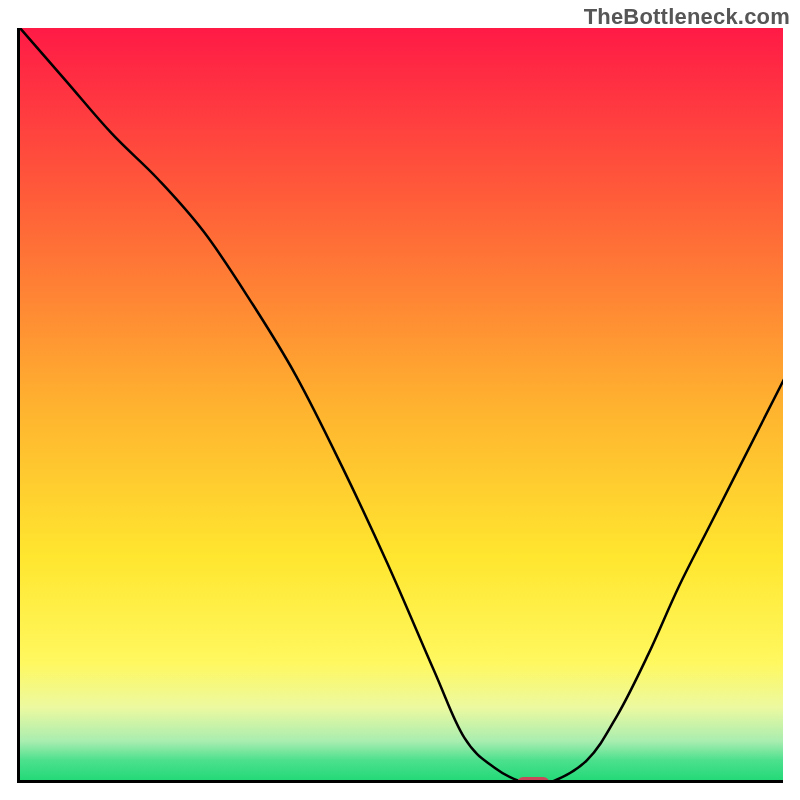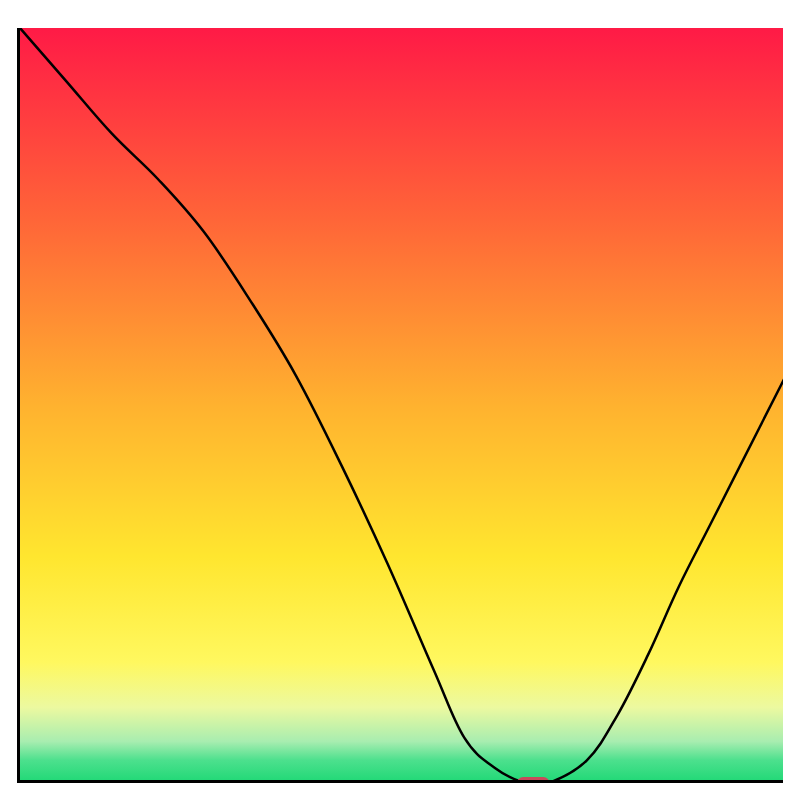--- a/index.html
+++ b/index.html
@@ -49,20 +49,21 @@
     stroke-width: 2.5;
   }
   .marker {
     fill: #c74a5b;
   }
 </style>
 </head>
 <body>
 
 <div class="container">
+  <div class="watermark">TheBottleneck.com</div>
   <div class="plot">
     <svg viewBox="0 0 766 755" preserveAspectRatio="none">
       <defs>
         <linearGradient id="bg-grad" x1="0" y1="0" x2="0" y2="1">
             <stop offset="0%" stop-color="#ff1a46"></stop>
             <stop offset="25%" stop-color="#ff6438"></stop>
             <stop offset="50%" stop-color="#ffb22f"></stop>
             <stop offset="70%" stop-color="#ffe62f"></stop>
             <stop offset="84%" stop-color="#fff85f"></stop>
             <stop offset="90%" stop-color="#ecf9a0"></stop>

